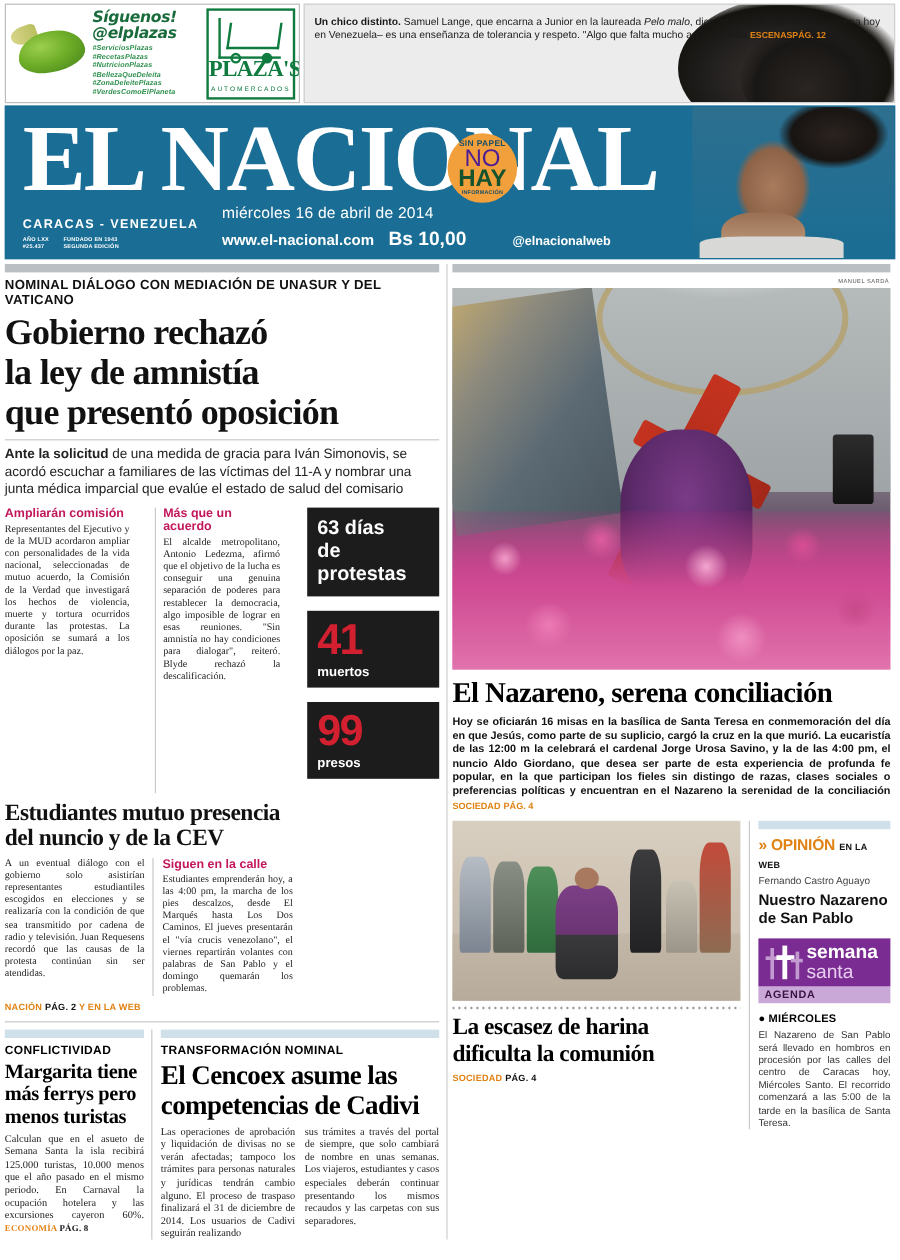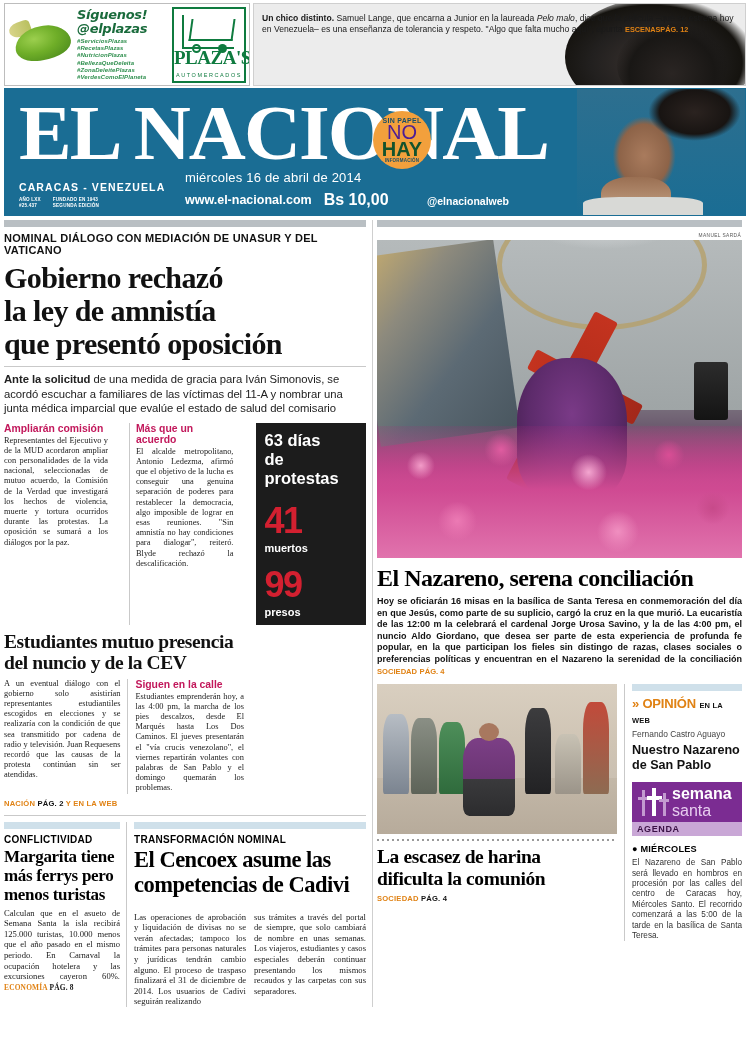--- a/index.html
+++ b/index.html
@@ -189,21 +189,21 @@
   .brief { width: 112px; }
   .brief + .brief { border-left: 1px solid #c9c9c9; padding-left: 6px; }
   .brief-h {
     color: #c2185b; font-weight: bold; font-size: 10.4px; margin-bottom: 2px;
   }
   .brief-b {
     font-family: "Liberation Serif", serif; font-size: 8.4px; line-height: 10.2px;
     text-align: justify; color: #1a1a1a;
   }
   .stats { width: 118px; margin-left: 2px; }
-  .stat-box { background: #1c1c1c; color: #fff; margin-bottom: 0; padding: 6px 8px 7px 8px; }
+  .stat-box { background: #1c1c1c; color: #fff; margin-bottom: 12px; padding: 6px 8px 7px 8px; }
   .stat-box.first { padding: 8px 8px 9px 8px; }
   .stat-days { font-size: 16.5px; font-weight: bold; line-height: 19px; }
   .stat-num { font-size: 36px; font-weight: bold; color: #d32030; line-height: 36px; letter-spacing: -1.5px; }
   .stat-lab { font-size: 11px; font-weight: bold; margin-top: 3px; }
 
   .sec2-head {
     font-family: "Liberation Serif", serif; font-weight: bold; font-size: 19.5px;
     line-height: 21.5px; color: #111; margin: 6px 0 5px 0; letter-spacing: -.4px;
   }
   .two { display: flex; gap: 7px; }
@@ -216,21 +216,21 @@
   .lower { display: flex; margin-top: 7px; border-top: 1px solid #c9c9c9; padding-top: 6px; }
   .lowL { width: 122px; padding-right: 6px; }
   .lowR { width: 240px; padding-left: 7px; border-left: 1px solid #c9c9c9; }
   .sec-label { font-size: 10px; font-weight: bold; letter-spacing: .3px; margin-bottom: 2px; }
   .lowL-head {
     font-family: "Liberation Serif", serif; font-weight: bold; font-size: 17px;
     line-height: 19px; letter-spacing: -.3px; margin-bottom: 4px;
   }
   .lowR-head {
     font-family: "Liberation Serif", serif; font-weight: bold; font-size: 22.5px;
-    line-height: 25px; letter-spacing: -.5px; margin-bottom: 15px;
+    line-height: 25px; letter-spacing: -.5px; margin-bottom: 5px;
   }
   .body-ser {
     font-family: "Liberation Serif", serif; font-size: 8.6px; line-height: 10.6px;
     text-align: justify; color: #1a1a1a;
   }
   .cols2 { display: flex; gap: 8px; }
   .cols2 > div { flex: 1; }
 
   
   .photo-credit { font-size: 4.8px; color: #555; text-align: right; letter-spacing: .4px; padding: 1px 1px 2px 0; }

